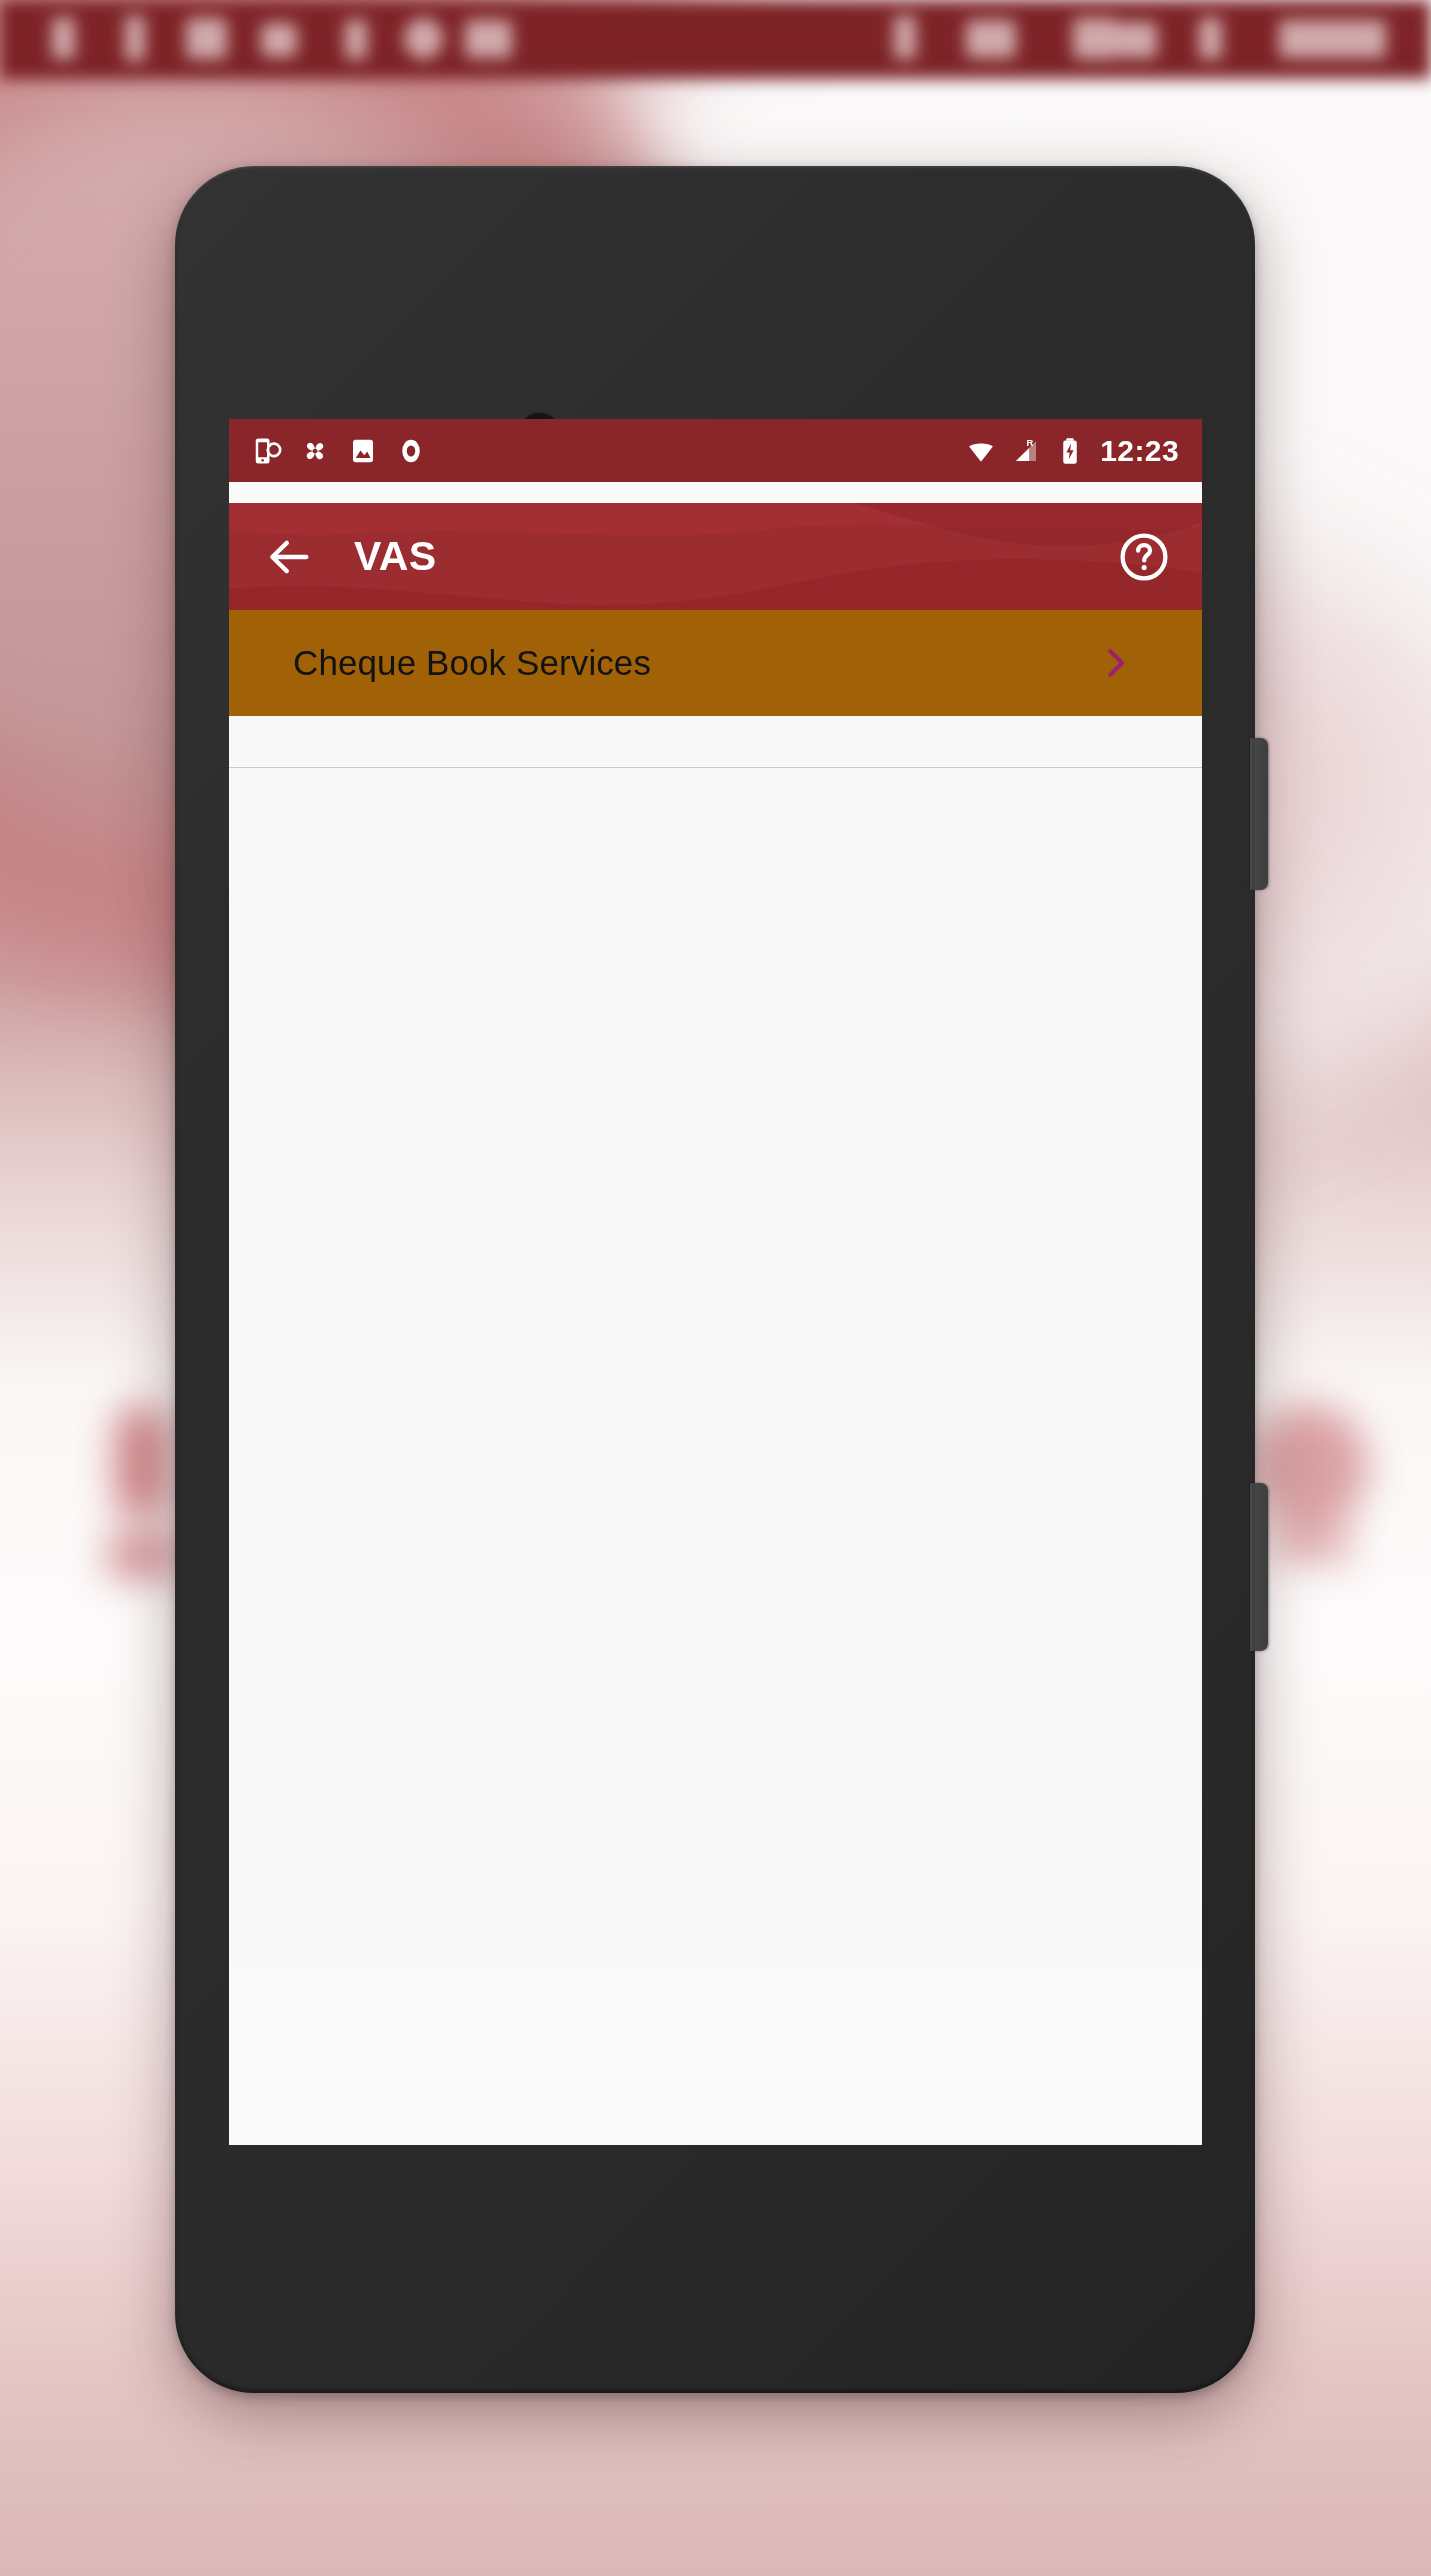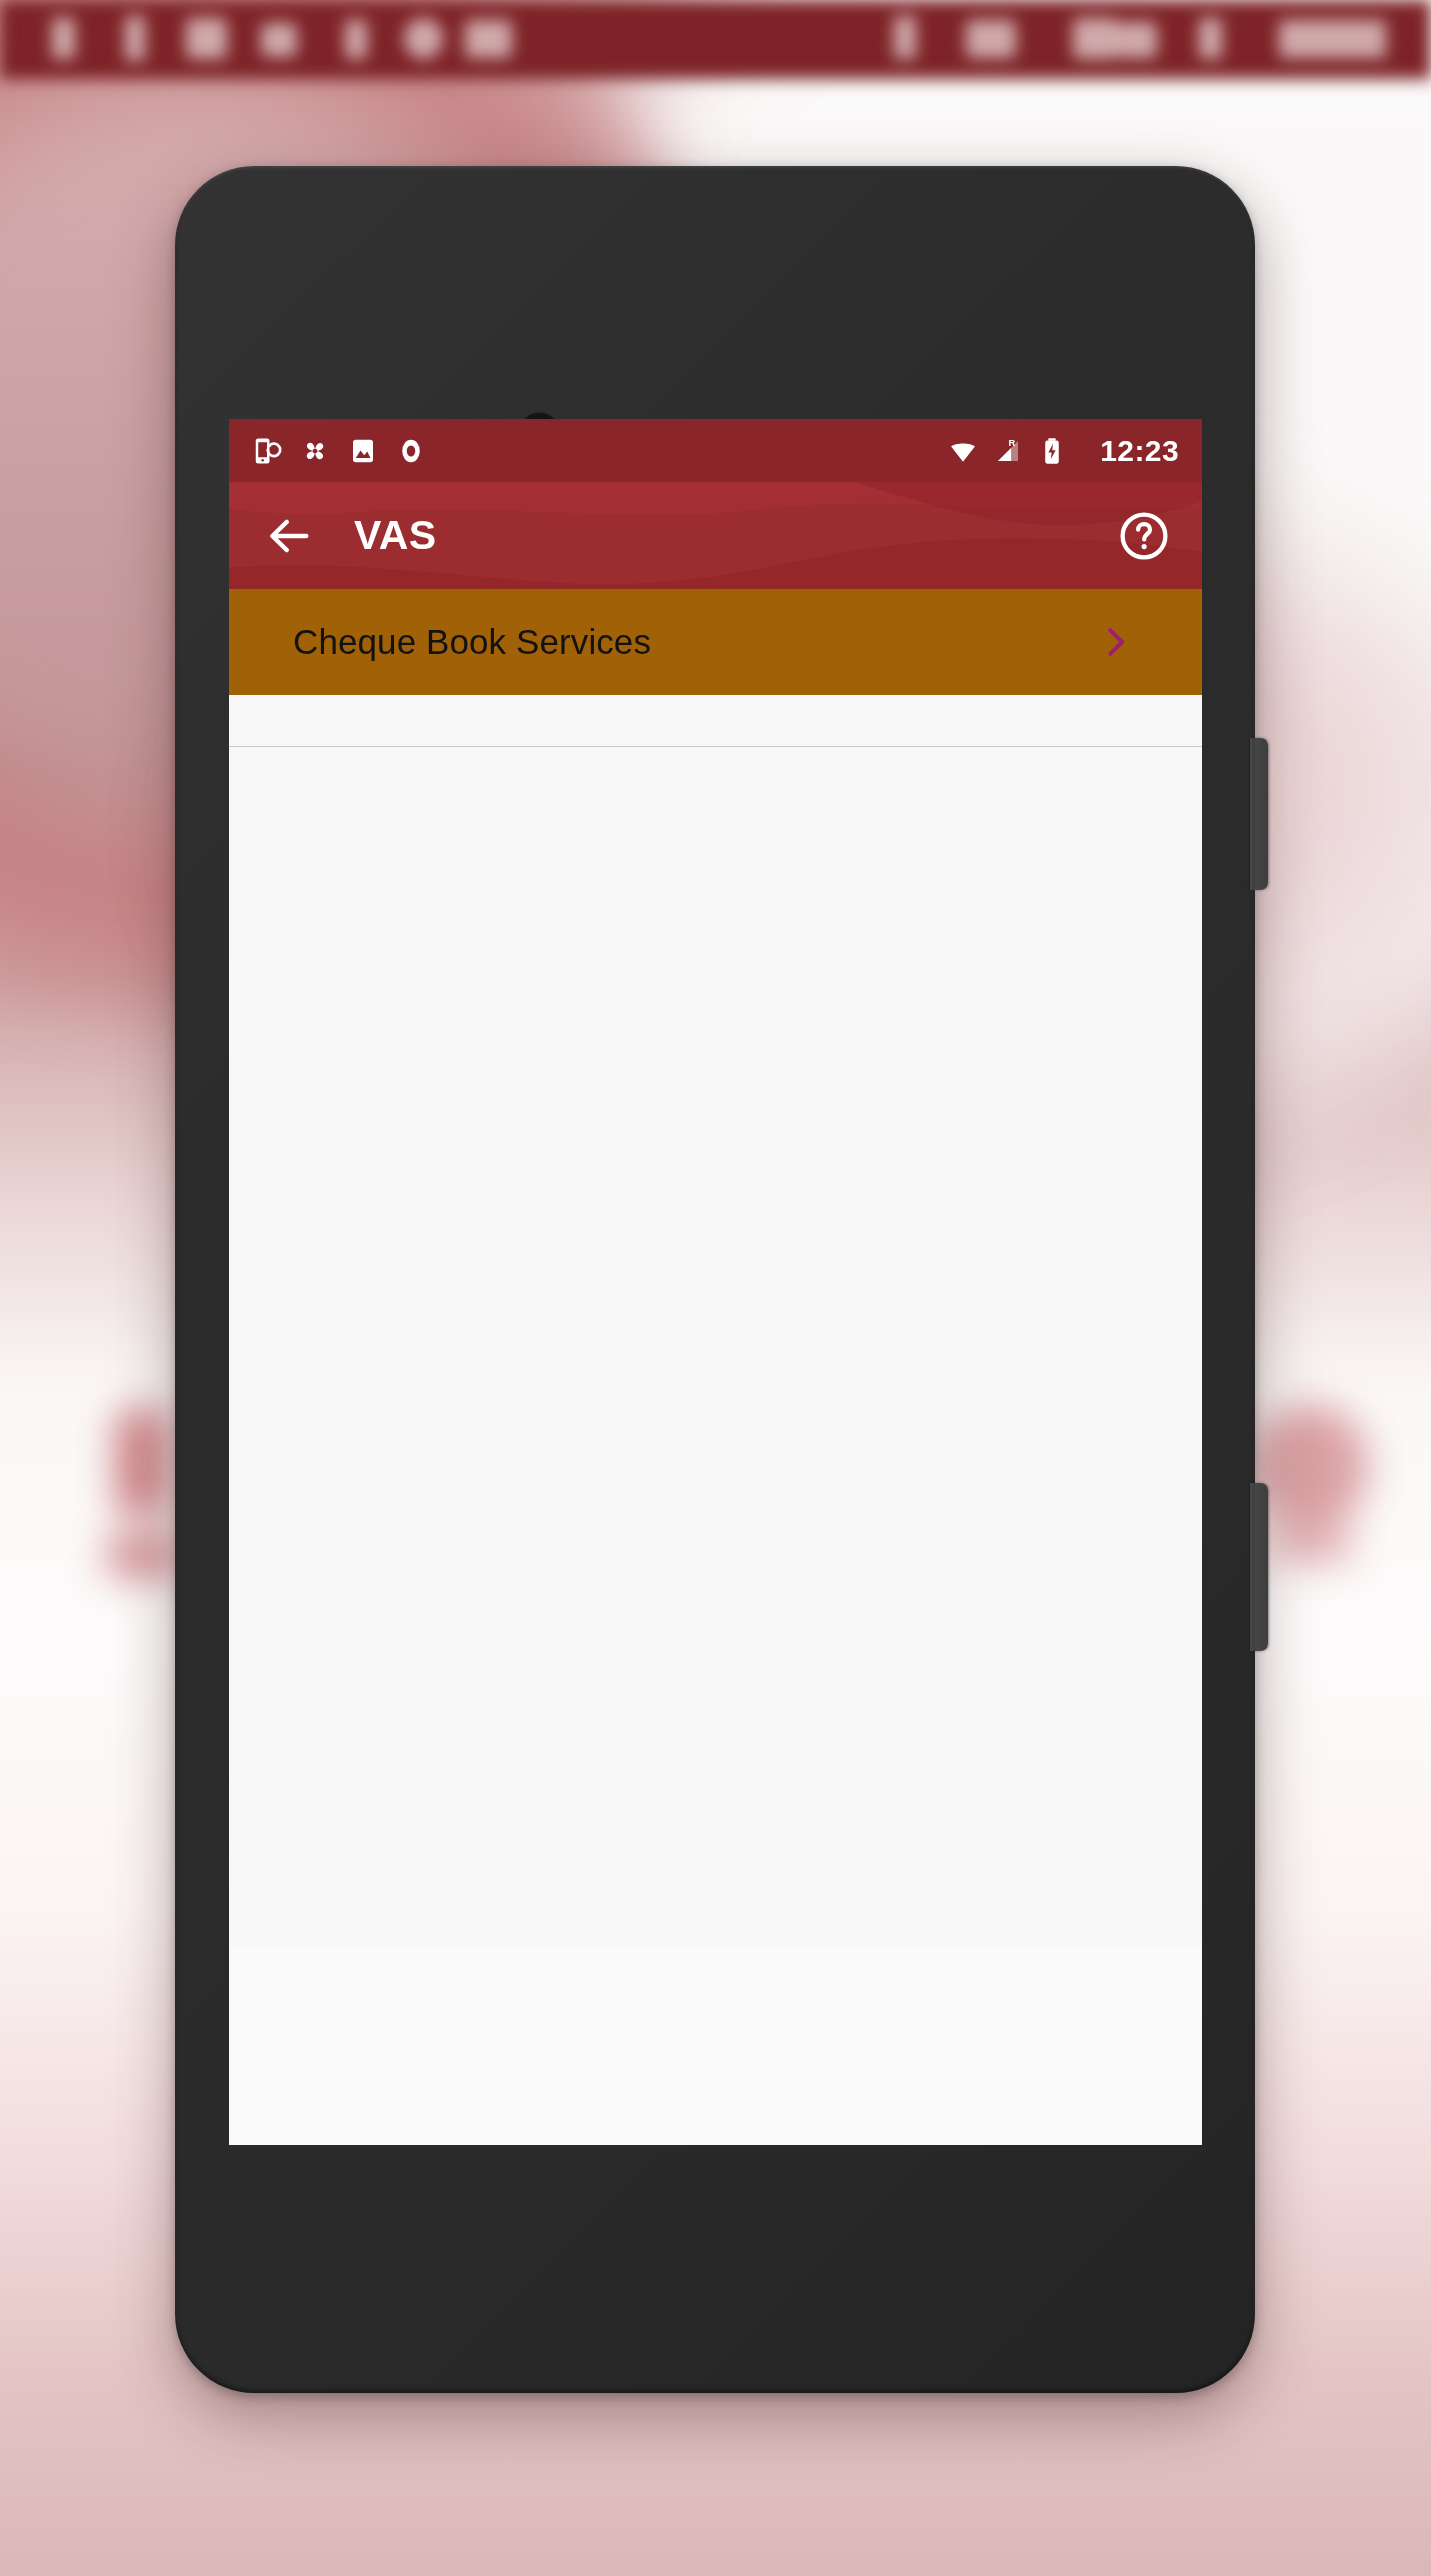--- a/index.html
+++ b/index.html
@@ -152,32 +152,33 @@
     display:flex;
     align-items:center;
     padding:0 23px;
     color:#ffffff;
   }
   #sbLeft { display:flex; align-items:center; gap:18px; }
   #sbRight { margin-left:auto; display:flex; align-items:center; gap:14.3px; }
   .sb-ico { width:30px; height:30px; display:block; }
   #clock {
     font-size:30px; font-weight:700; letter-spacing:0.4px;
-    margin-left:19px; font-family:"Liberation Sans", sans-serif;
+    margin-left:1px; font-family:"Liberation Sans", sans-serif;
   }
 
   
   #appbar {
     position:relative;
     height:107px;
     background:#9b2c30;
     overflow:hidden;
     display:flex;
     align-items:center;
     padding:0 30px;
+    margin-top:21px;
   }
   #appbarWaves { position:absolute; inset:0; }
   #backBtn {
     position:relative; z-index:2;
     width:59px; height:59px;
     display:flex; align-items:center; justify-content:center;
     cursor:pointer;
   }
   #appTitle {
     position:relative; z-index:2;

